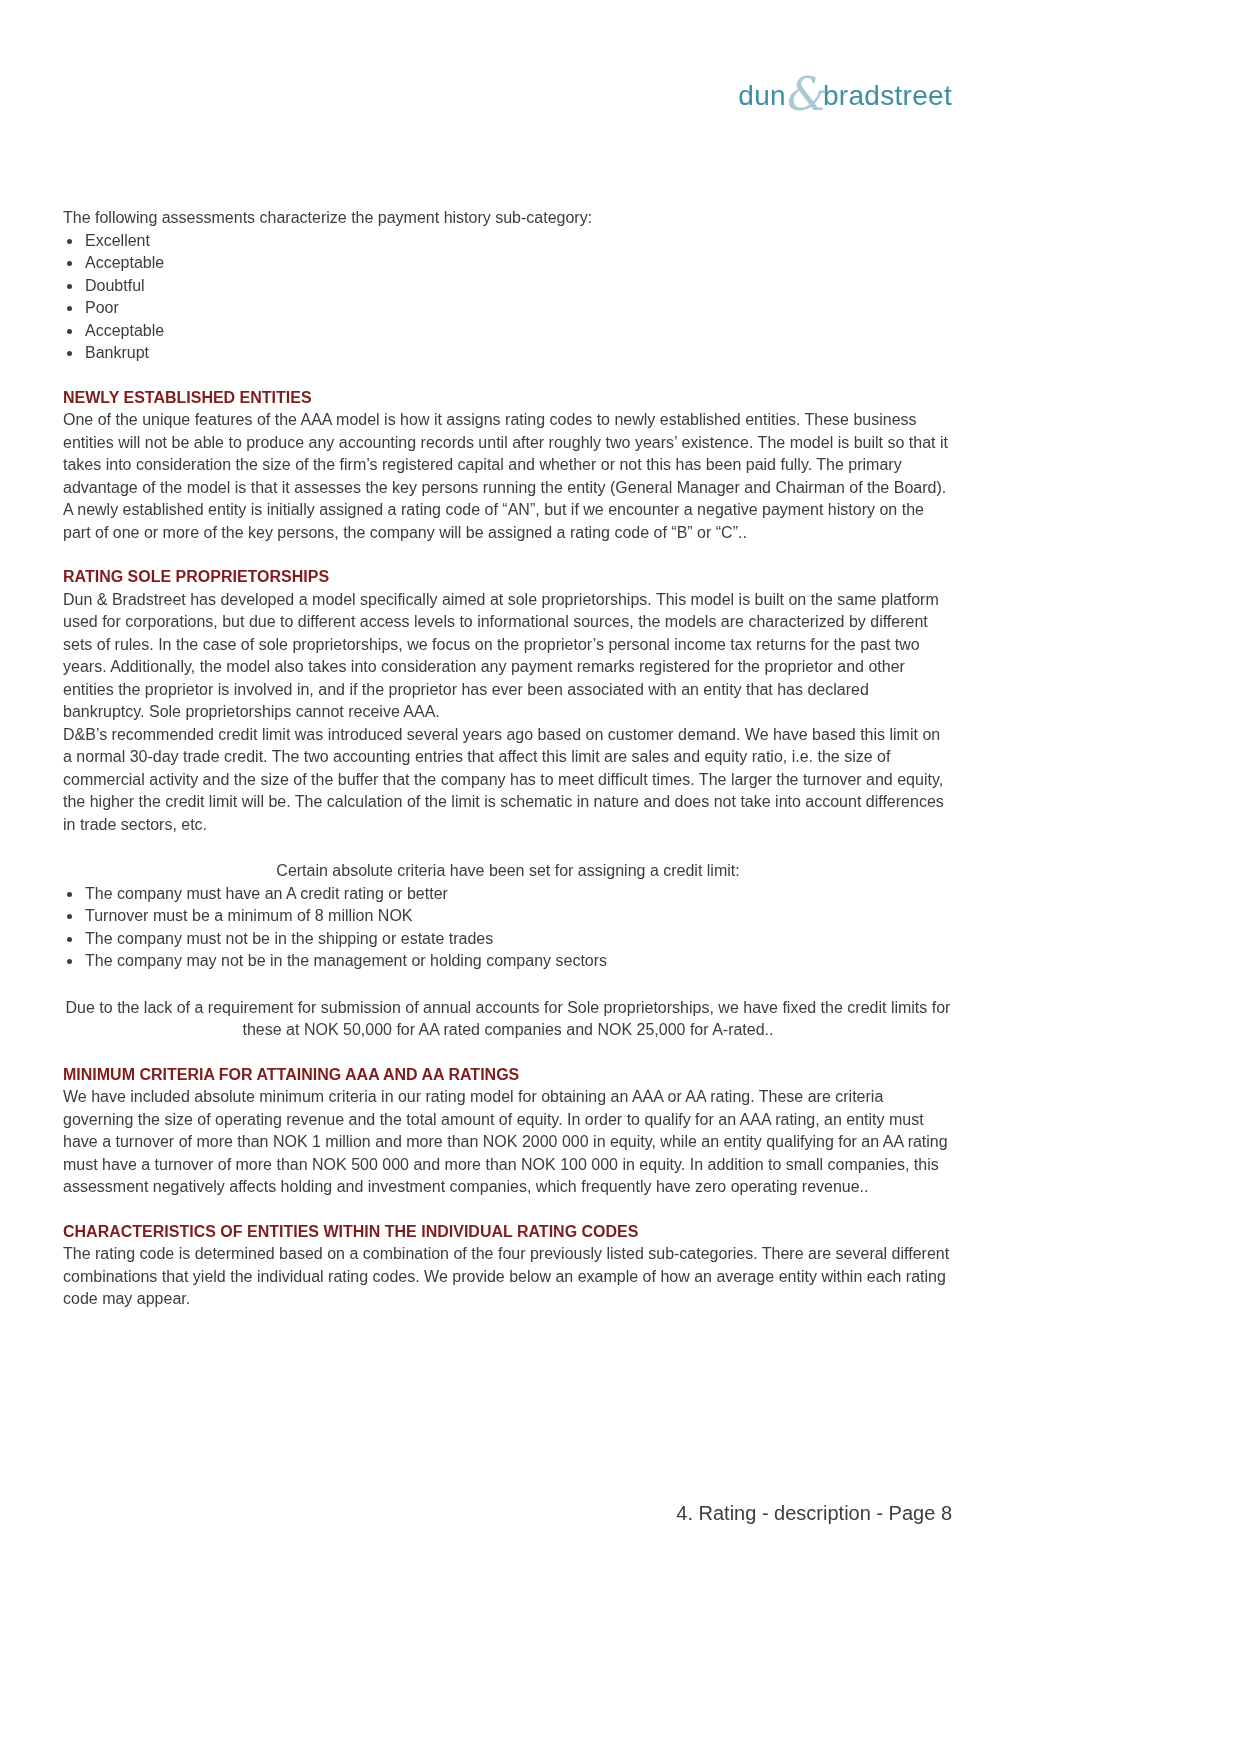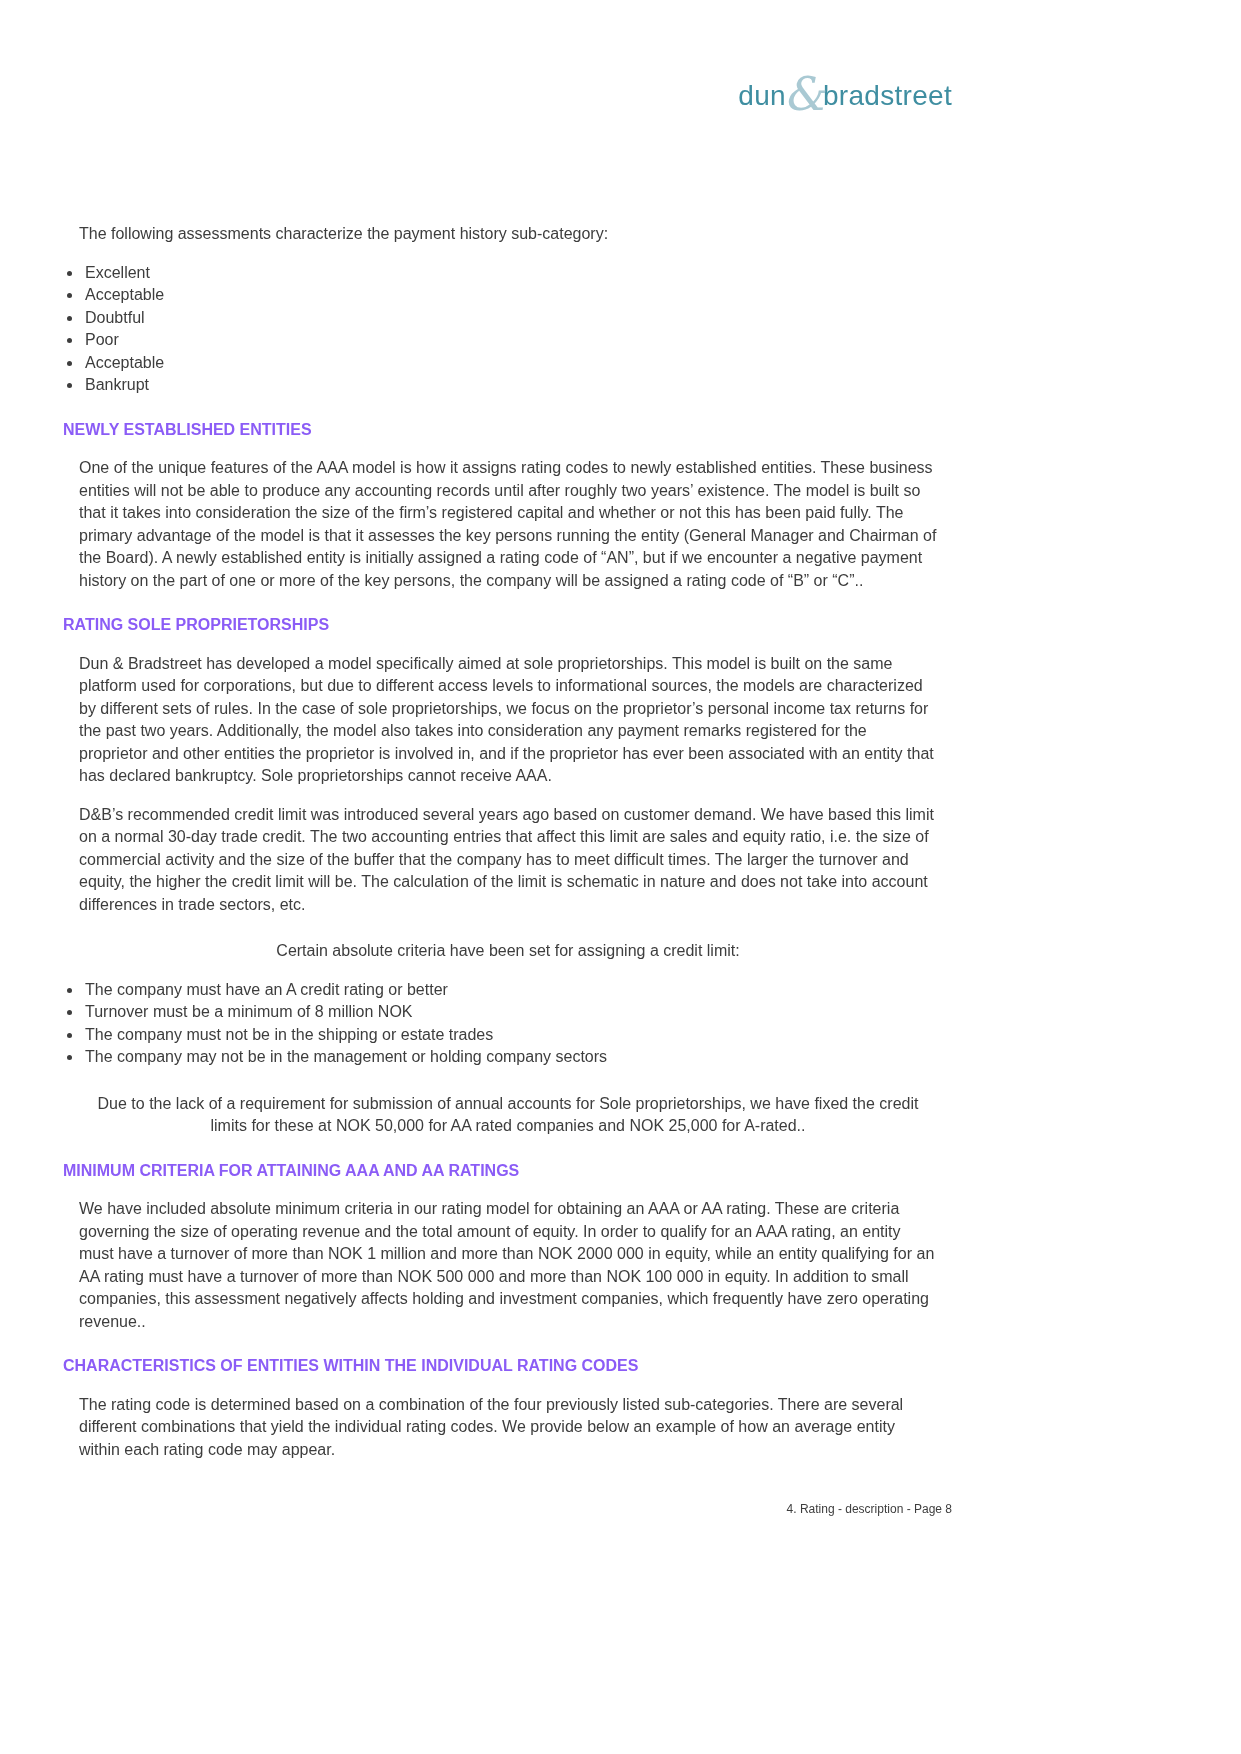--- a/index.html
+++ b/index.html
@@ -39,44 +39,44 @@
     margin: 0 -5px 0 1px;
   }
   .content {
     position: absolute;
     top: 207px;
     left: 63px;
     width: 890px;
     font-size: 16px;
     line-height: 22.5px;
   }
-  p { margin: 16px; }
+  p { margin: 0; }
   h2 {
     margin: 22px 0 0 0;
     font-size: 16px;
     line-height: 22.5px;
     font-weight: bold;
-    color: #8b5cf6;
+    color: #7f1d1d;
   }
   ul {
     margin: 0;
     padding: 0 0 0 20px;
     list-style: disc;
   }
   ul li {
     margin: 0;
     padding-left: 2px;
     line-height: 22.5px;
   }
   .gap-top { margin-top: 24px; text-align: center; }
   .footer {
     position: absolute;
     top: 1502px;
     right: 289px;
-    font-size: 12px;
+    font-size: 20px;
     color: #3d3d3d;
   }
 </style>
 </head>
 <body>
 
 <div class="page">
 
   <div class="logo">
     <span class="logo-word">dun</span>

